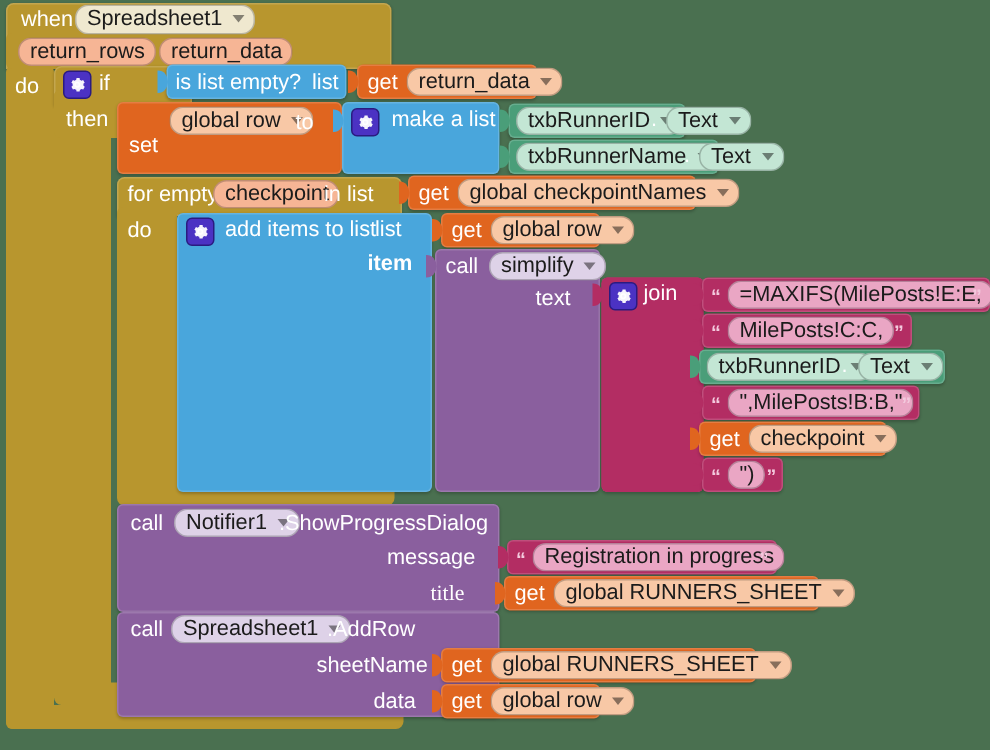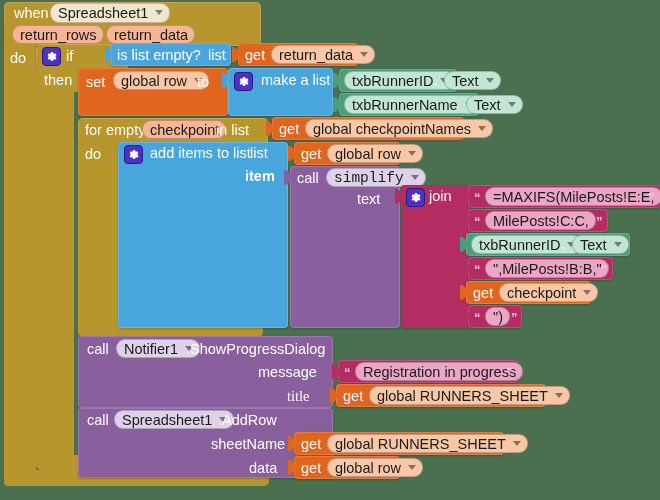--- a/index.html
+++ b/index.html
@@ -104,21 +104,21 @@
 
   <div class="blk c-var outl" style="left:238px;top:43px;width:120px;height:23px;"></div>
   <span class="plug c-var" style="left:232px;top:47px;"></span>
   <span class="lbl" style="left:245px;top:48px;">get</span>
   <span class="pill c-varfield" style="left:271px;top:45px;height:19px;">
     <span class="cap">return_data</span>
     <span class="caret"></span>
   </span>
 
   <div class="blk c-setter outl" style="left:78px;top:68px;width:150px;height:48px;"></div>
-  <span class="lbl" style="left:86px;top:75px;">set</span>
+  <span class="lbl" style="left:86px;top:90px;">set</span>
   <span class="pill c-varfield" style="left:113px;top:71px;height:19px;">
     <span class="cap">global row</span>
     <span class="caret"></span>
   </span>
   <span class="lbl" style="left:197px;top:75px;">to</span>
 
   <div class="blk c-list outl" style="left:228px;top:68px;width:105px;height:48px;"></div>
   <span class="plug c-list" style="left:222px;top:73px;"></span>
   <span class="gear" style="left:234px;top:72px;">
     <svg width="11" height="11" viewBox="0 0 16 16" aria-hidden="true">
@@ -186,21 +186,21 @@
   <span class="plug c-var" style="left:288px;top:146px;"></span>
   <span class="lbl" style="left:301px;top:147px;">get</span>
   <span class="pill c-varfield" style="left:327px;top:144px;height:19px;">
     <span class="cap">global row</span>
     <span class="caret"></span>
   </span>
 
   <div class="blk c-proc outl" style="left:290px;top:166px;width:110px;height:162px;"></div>
   <span class="plug c-proc" style="left:284px;top:170px;"></span>
   <span class="lbl" style="left:297px;top:171px;">call</span>
-  <span class="pill c-procfield" style="left:326px;top:168px;height:19px;font-family:Liberation Mono, monospace;">
+  <span class="pill c-procfield" style="left:326px;top:168px;height:19px;">
     <span class="cap">simplify</span>
     <span class="caret"></span>
   </span>
   <span class="lbl" style="left:357px;top:192px;">text</span>
 
   <div class="blk c-text outl" style="left:401px;top:185px;width:68px;height:143px;"></div>
   <div class="blk c-text" style="left:401px;top:185px;width:68px;height:143px;"></div>
   <span class="plug c-text" style="left:395px;top:189px;"></span>
   <span class="gear" style="left:406px;top:188px;">
     <svg width="11" height="11" viewBox="0 0 16 16" aria-hidden="true">

